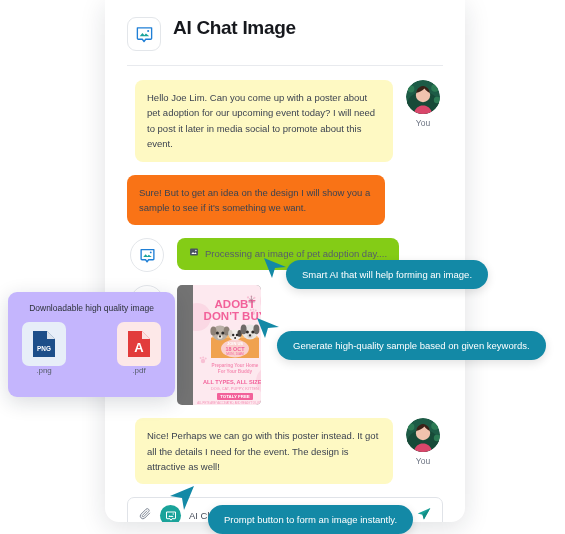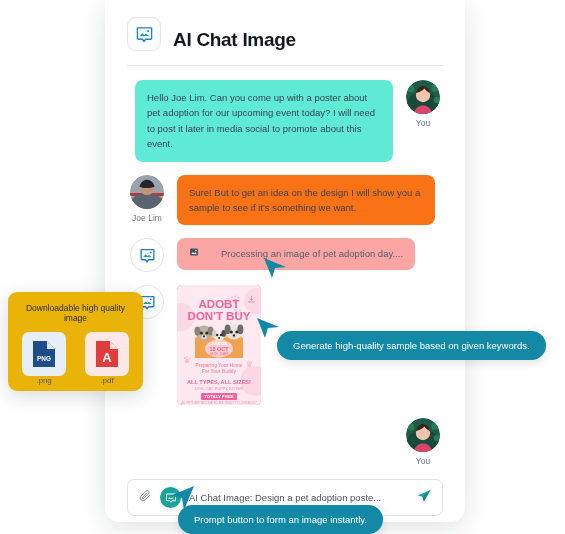--- a/index.html
+++ b/index.html
@@ -17,21 +17,21 @@
     left: 105px; top: 0px;
     width: 360px; height: 522px;
     background: #ffffff;
     border-radius: 0 0 14px 14px;
     box-shadow: 0 6px 26px rgba(20,30,50,.13);
     overflow: hidden;
   }
 
   
   .card-header {
-    display: flex; align-items: flex-end; gap: 12px;
+    display: flex; align-items: flex-start; gap: 12px;
     padding: 17px 22px 0 22px;
   }
   .app-icon {
     width: 34px; height: 34px; flex: 0 0 34px;
     border: 1px solid #e3e6ea; border-radius: 9px;
     background: #fff;
     display: flex; align-items: center; justify-content: center;
   }
   .app-title {
     font-size: 19px; font-weight: bold; color: #16181d;
@@ -45,24 +45,24 @@
   
   .chat-body { padding: 14px 22px 0 22px; }
 
   .row { display: flex; margin-bottom: 13px; }
   .row.right { justify-content: flex-end; }
 
   .bubble {
     font-size: 9.5px; line-height: 1.62; color: #3c4350;
     padding: 10px 12px; border-radius: 8px; max-width: 258px;
   }
-  .bubble.you { background: #5eead4; }
+  .bubble.you { background: #fef9c3; }
   .bubble.them { background: #f97316; }
   .bubble.sys {
-    background: #fca5a5; display: inline-flex; align-items: center; gap: 22px;
+    background: #84cc16; display: inline-flex; align-items: center; gap: 6px;
     padding: 8px 12px; color: #565d6b;
   }
 
   .who { display: flex; flex-direction: column; align-items: center; width: 40px; }
   .who.left { margin-right: 10px; }
   .who.right { margin-left: 10px; }
   .who-name { font-size: 8.5px; color: #6d7483; margin-top: 4px; }
 
   .avatar { width: 34px; height: 34px; border-radius: 50%; overflow: hidden; display:block; }
   .ai-avatar {
@@ -70,20 +70,21 @@
     border: 1px solid #e3e6ea; background: #fff;
     display: flex; align-items: center; justify-content: center;
   }
 
   
   .poster-row { display: flex; margin-bottom: 13px; }
   .poster {
     position: relative; width: 84px; height: 120px;
     border-radius: 5px; overflow: hidden;
     background: #737373;
+    padding-left: 16px;
   }
   .poster-dl {
     position: absolute; right: 5px; top: 5px; width: 9px; height: 9px; opacity: .55;
   }
 
   
   .input-wrap { padding: 0 22px; }
   .input-bar {
     display: flex; align-items: center; gap: 8px;
     border: 1px solid #e0e3e8; border-radius: 7px;
@@ -104,22 +105,22 @@
     position: absolute;
     background: #1389a6; color: #ffffff;
     font-size: 9.5px; border-radius: 16px;
     padding: 9px 16px; white-space: nowrap;
     box-shadow: 0 3px 10px rgba(0,0,0,.12);
   }
 
   
   .dl-panel {
     position: absolute; left: 8px; top: 292px;
-    width: 135px; background: #eab308;
-    border-radius: 9px; padding: 11px 10px 6px 10px;
+    width: 167px; background: #c4b5fd;
+    border-radius: 9px; padding: 11px 10px 22px 10px;
     box-shadow: 0 5px 20px rgba(20,30,50,.16);
   }
   .dl-title { font-size: 8.5px; color: #2b3038; text-align: center; margin-bottom: 9px; }
   .dl-items { display: flex; justify-content: space-between; padding: 0 3px; }
   .dl-item { display: flex; flex-direction: column; align-items: center; width: 46px; }
   .dl-tile {
     width: 44px; height: 44px; border-radius: 7px;
     display: flex; align-items: center; justify-content: center;
   }
   .dl-label { font-size: 8px; color: #555c69; }
@@ -158,33 +159,20 @@
               <circle cx="5" cy="9" r="3.4" fill="#2c7a54"></circle>
               <circle cx="29" cy="8" r="3.8" fill="#2c7a54"></circle>
               <circle cx="31" cy="20" r="3.2" fill="#2c7a54"></circle>
             </svg>
           </div>
           <div class="who-name">You</div>
         </div>
       </div>
 
       <div class="row">
-        <div class="who left">
-          <div class="avatar">
-            <svg width="34" height="34" viewBox="0 0 34 34">
-              <circle cx="17" cy="17" r="17" fill="#9aa3ad"></circle>
-              <rect x="0" y="18" width="34" height="3" fill="#b33a3a"></rect>
-              <path d="M0 27c3-6 8.5-8.6 17-8.6S31 21 34 27v7H0z" fill="#5b636e"></path>
-              <circle cx="17" cy="13.5" r="6.6" fill="#c59273"></circle>
-              <path d="M9.8 11.5c.6-4.6 4-6.8 7.2-6.8s6.6 2.2 7.2 6.8z" fill="#23262b"></path>
-              <ellipse cx="17" cy="11" rx="7.6" ry="2.1" fill="#23262b"></ellipse>
-            </svg>
-          </div>
-          <div class="who-name">Joe Lim</div>
-        </div>
         <div class="bubble them">Sure! But to get an idea on the design I will show you a sample to see if it's something we want.</div>
       </div>
 
       <div class="row" style="align-items:flex-start;">
         <div class="who left">
           <div class="ai-avatar">
             <svg width="17" height="17" viewBox="0 0 24 24">
               <path d="M3 3.6h18v13.2a1.2 1.2 0 0 1-1.2 1.2h-6.3l-2.1 3-2.1-3H4.2A1.2 1.2 0 0 1 3 16.8z" fill="none" stroke="#1f7fd6" stroke-width="1.9" stroke-linejoin="round"></path>
               <path d="M6 14.2l3.4-4 2.4 2.8 2-2.2 4.2 3.4z" fill="#1aa39a"></path>
               <circle cx="16.6" cy="7.6" r="1.3" fill="#1f7fd6"></circle>
@@ -288,20 +276,21 @@
           <span class="poster-dl">
             <svg width="9" height="9" viewBox="0 0 24 24">
               <path d="M12 3v11m0 0l-4.2-4.2M12 14l4.2-4.2" stroke="#7b6a70" stroke-width="2.2" fill="none" stroke-linecap="round"></path>
               <path d="M4 18.5h16" stroke="#7b6a70" stroke-width="2.2" stroke-linecap="round"></path>
             </svg>
           </span>
         </div>
       </div>
 
       <div class="row right">
+        <div class="bubble you">Nice! Perhaps we can go with this poster instead. It got all the details I need for the event. The design is attractive as well!</div>
         <div class="who right">
           <div class="avatar">
             <svg width="34" height="34" viewBox="0 0 34 34">
               <circle cx="17" cy="17" r="17" fill="#1d5b46"></circle>
               <path d="M0 24c4-9 9-12 17-12s13 3 17 12v10H0z" fill="#174a38"></path>
               <circle cx="17" cy="15" r="7.2" fill="#f0c3ae"></circle>
               <path d="M10 13c1-5 4.5-7 7-7s6 2 7 7c-3-1.5-4.5-3-5.5-4.5C16.5 10.5 13.5 12.5 10 13z" fill="#3a2218"></path>
               <path d="M7.5 34c1.5-6 5-8.6 9.5-8.6S25 28 26.5 34z" fill="#d9466a"></path>
               <circle cx="5" cy="9" r="3.4" fill="#2c7a54"></circle>
               <circle cx="29" cy="8" r="3.8" fill="#2c7a54"></circle>
@@ -367,28 +356,29 @@
       </div>
 
     </div>
   </div>
 
   <div style="position:absolute; left:262px; top:254px;">
     <svg width="26" height="26" viewBox="0 0 26 26">
       <path d="M2 4l22 9-11 1-3 10z" fill="#1389a6"></path>
     </svg>
   </div>
+  <div class="callout" style="left:286px; top:260px;">Smart AI that will help forming an image.</div>
 
   <div style="position:absolute; left:255px; top:314px;">
     <svg width="26" height="26" viewBox="0 0 26 26">
       <path d="M2 4l22 9-11 1-3 10z" fill="#1389a6"></path>
     </svg>
   </div>
   <div class="callout" style="left:277px; top:331px;">Generate high-quality sample based on given keywords.</div>
 
   <div style="position:absolute; left:168px; top:484px;">
     <svg width="28" height="28" viewBox="0 0 28 28">
       <path d="M26 2L2 12l12 2 2 12z" fill="#1389a6"></path>
     </svg>
   </div>
-  <div class="callout" style="left:178px; top:505px;">Prompt button to form an image instantly.</div>
+  <div class="callout" style="left:208px; top:505px;">Prompt button to form an image instantly.</div>
 
 </div>
 
 </body></html>

